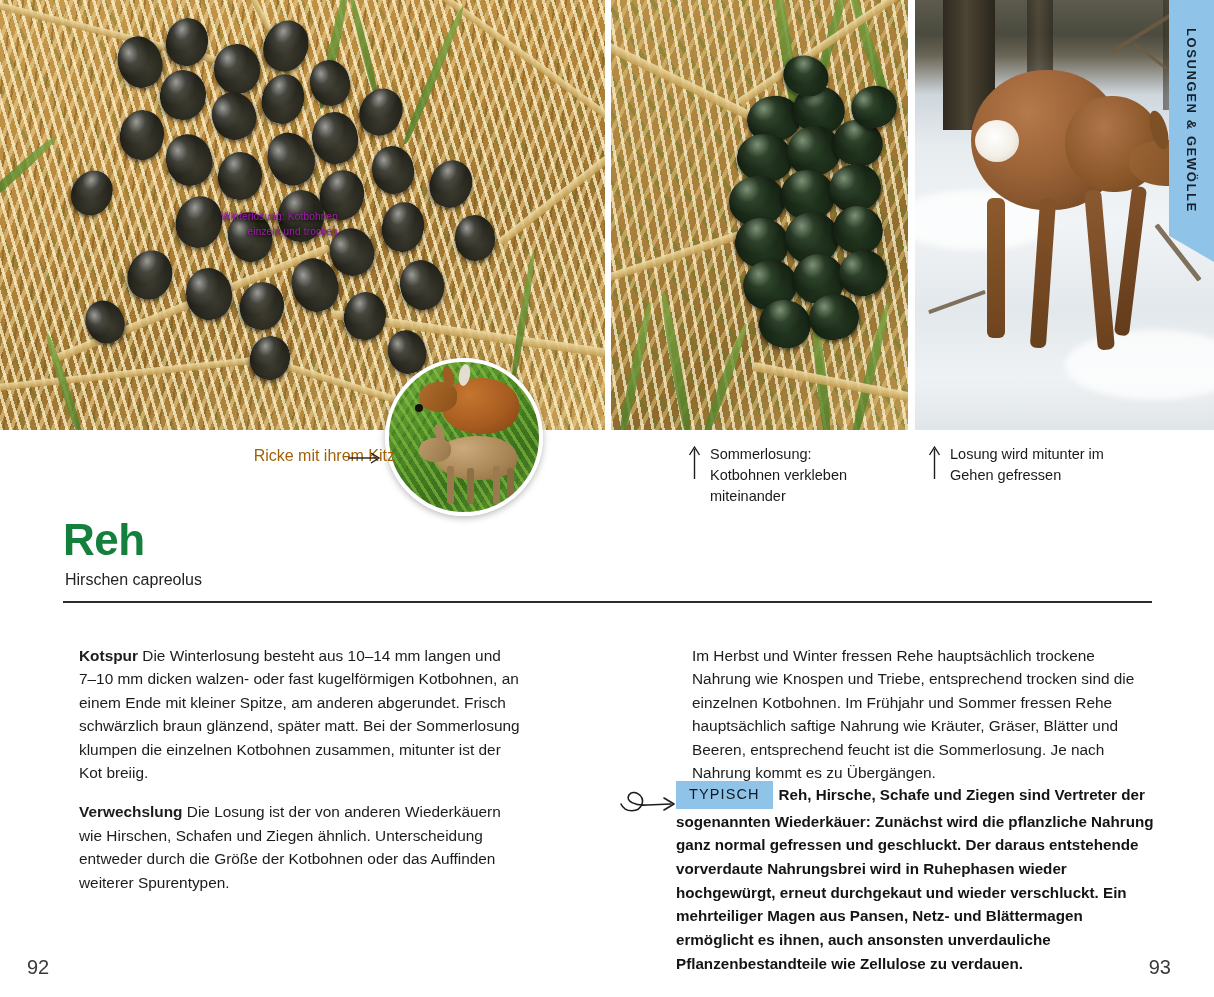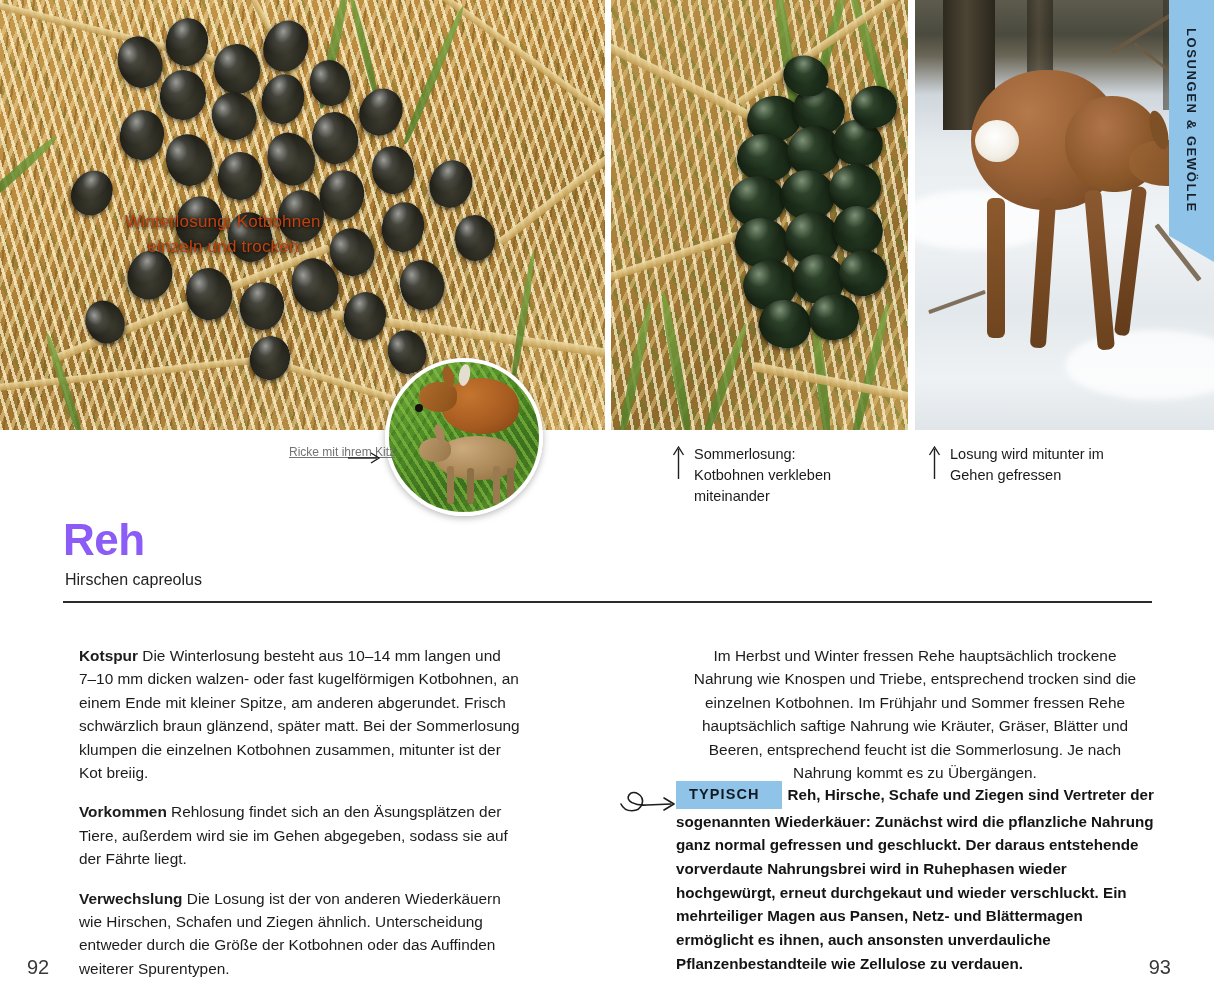--- a/index.html
+++ b/index.html
@@ -84,24 +84,24 @@
       radial-gradient(ellipse at 60% 65%, #3c3a2e 0%, #24241c 55%, #121210 100%);
     box-shadow: 0 2px 4px rgba(0,0,0,.55);
   }
   .pellet.green {
     background:
       radial-gradient(ellipse at 34% 24%, rgba(225,255,215,.5) 0%, rgba(200,255,190,.10) 25%, rgba(255,255,255,0) 48%),
       radial-gradient(ellipse at 58% 66%, #22361f 0%, #162414 55%, #0b130a 100%);
   }
   .photo-caption {
     position: absolute;
-    color: #c2410c;
-    font-size: 17px;
+    color: #a21caf;
+    font-size: 10px;
     line-height: 1.45;
-    text-align: center;
+    text-align: right;
     letter-spacing: .2px;
     text-shadow: 0 1px 3px rgba(0,0,0,.85), 0 0 8px rgba(0,0,0,.6);
     font-family: "Liberation Sans", sans-serif;
   }
 
   
   .snow-bg {
     position: absolute; inset: 0;
     background:
       linear-gradient(to bottom,
@@ -171,25 +171,24 @@
     writing-mode: vertical-rl;
     left: 50%;
     top: 28px;
     transform: translateX(-50%);
     font-family: "Liberation Sans", sans-serif;
   }
 
   
   .cap-block {
     position: absolute;
-    font-size: 12px;
+    font-size: 16px;
     line-height: 1.45;
-    color: #737373;
-    font-family: "Liberation Sans", sans-serif;
-    text-decoration: underline;
+    color: #a16207;
+    font-family: "Liberation Sans", sans-serif;
   }
   #cap-ricke {
     left: 195px; top: 444px;
     width: 200px;
     text-align: right;
   }
   .cap-arrow-right {
     position: absolute;
     left: 348px; top: 452px;
     width: 34px; height: 12px;
@@ -197,32 +196,32 @@
   .cap-with-arrow {
     position: absolute;
     display: flex;
     gap: 9px;
   }
   .arrow-up {
     flex: 0 0 auto;
     width: 13px; height: 34px;
     margin-top: 1px;
   }
-  #cap-sommer { left: 672px; top: 444px; width: 175px; }
+  #cap-sommer { left: 688px; top: 444px; width: 175px; }
   #cap-gehen  { left: 928px; top: 444px; width: 215px; }
   .cap-text { font-size: 14.5px; line-height: 1.45; }
 
   
   #title-block { position: absolute; left: 63px; top: 518px; }
   #page-title {
     font-size: 44px;
     font-weight: 700;
     letter-spacing: -0.5px;
     line-height: 1;
-    color: #8b5cf6;
+    color: #15803d;
     margin: 0;
     font-family: "Liberation Sans", sans-serif;
   }
   #page-subtitle {
     font-size: 16px;
     color: #232323;
     margin: 9px 0 0 2px;
     font-family: "Liberation Sans", sans-serif;
   }
   #title-rule {
@@ -235,43 +234,43 @@
   
   .col {
     position: absolute;
     top: 628px;
     font-size: 15.4px;
     line-height: 1.52;
     color: #1c1c1c;
     font-family: "Liberation Sans", sans-serif;
   }
   #col-left  { left: 63px;  width: 474px; }
-  #col-right { left: 676px; width: 478px; text-align: center; }
+  #col-right { left: 676px; width: 478px; }
   .col p { margin: 16px; }
   .lead { font-weight: 700; }
 
   
   #typisch-block {
     position: absolute;
     left: 676px; top: 782px;
     width: 478px;
     font-size: 15.2px;
     line-height: 1.56;
     font-weight: 700;
     color: #141414;
     font-family: "Liberation Sans", sans-serif;
   }
   #typisch-badge {
     display: inline-block;
     background: #8fc3e8;
     color: #111a22;
-    font-weight: 700;
+    font-weight: 400;
     font-size: 14.5px;
     letter-spacing: 1.1px;
-    padding: 2px 22px 3px 13px;
+    padding: 2px 13px 3px 13px;
     margin-right: 6px;
     vertical-align: baseline;
     position: relative;
     top: -1px;
   }
   #typisch-curl {
     position: absolute;
     left: 619px; top: 773px;
     width: 68px; height: 42px;
     overflow: visible;
@@ -461,23 +460,20 @@
   <h1 id="page-title">Reh</h1>
   <div id="page-subtitle">Hirschen capreolus</div>
 </div>
 <div id="title-rule"></div>
 
 <div class="col" id="col-left">
   <p>
     <span class="lead">Kotspur</span><span> Die Winterlosung besteht aus 10–14 mm langen und 7–10 mm dicken walzen- oder fast kugelförmigen Kotbohnen, an einem Ende mit kleiner Spitze, am anderen abgerundet. Frisch schwärzlich braun glänzend, später matt. Bei der Sommerlosung klumpen die einzelnen Kotbohnen zusammen, mitunter ist der Kot breiig.</span>
   </p>
   <p>
-    <span class="lead">Vorkommen</span><span> Rehlosung findet sich an den Äsungsplätzen der Tiere, außerdem wird sie im Gehen abgegeben, sodass sie auf der Fährte liegt.</span>
-  </p>
-  <p>
     <span class="lead">Verwechslung</span><span> Die Losung ist der von anderen Wiederkäuern wie Hirschen, Schafen und Ziegen ähnlich. Unterscheidung entweder durch die Größe der Kotbohnen oder das Auffinden weiterer Spurentypen.</span>
   </p>
 </div>
 
 <div class="col" id="col-right">
   <p>Im Herbst und Winter fressen Rehe hauptsächlich trockene Nahrung wie Knospen und Triebe, entsprechend trocken sind die einzelnen Kotbohnen. Im Frühjahr und Sommer fressen Rehe hauptsächlich saftige Nahrung wie Kräuter, Gräser, Blätter und Beeren, entsprechend feucht ist die Sommerlosung. Je nach Nahrung kommt es zu Übergängen.</p>
 </div>
 
 <svg id="typisch-curl" viewBox="0 0 68 42">
   <path d="M2,31 C6,40 20,40 23,31 C26,22 14,16 10,22 C6,28 16,33 28,32 L52,31" fill="none" stroke="#1d1d1d" stroke-width="1.6" stroke-linecap="round"></path>

